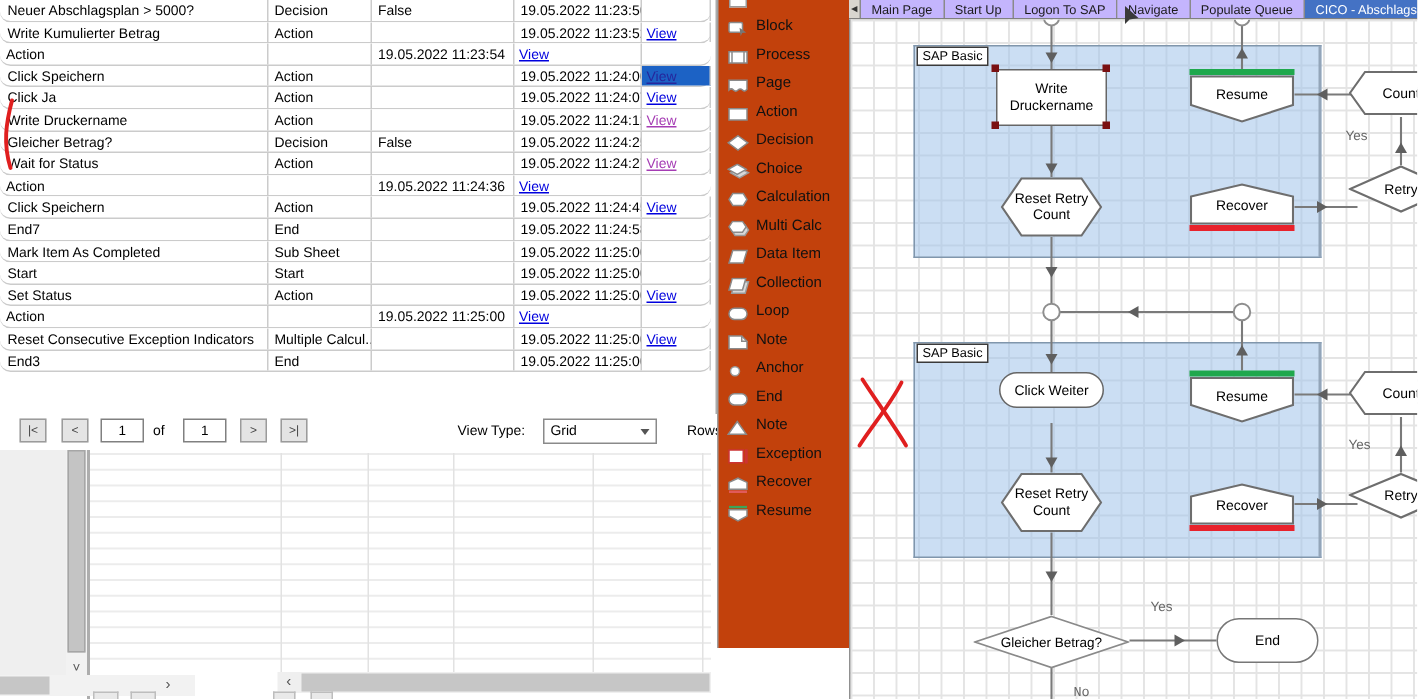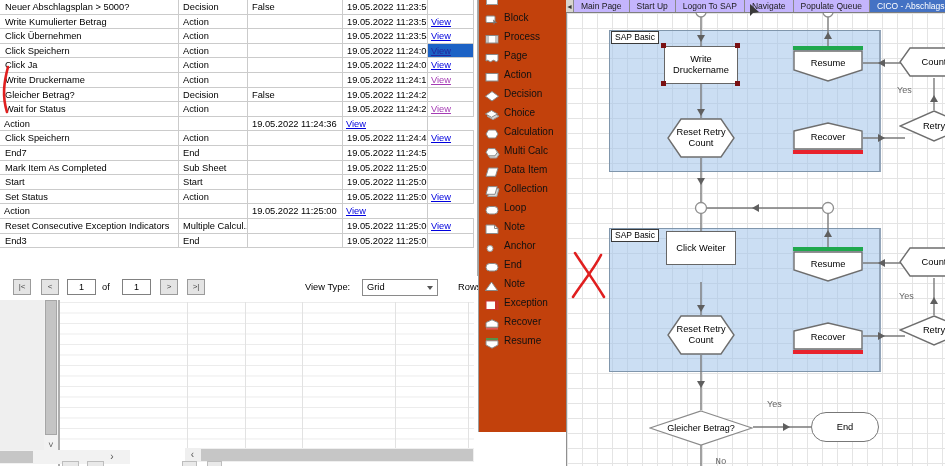--- a/index.html
+++ b/index.html
@@ -3,21 +3,21 @@
 <meta charset="utf-8">
 <style>
   * { margin:0; padding:0; box-sizing:border-box; }
   html,body { width:945px; height:466px; overflow:hidden; background:#fff;
     font-family:"Liberation Sans", sans-serif; }
   #root { position:relative; width:945px; height:466px; background:#fff; overflow:hidden; }
 
   
   #left-panel { position:absolute; left:0; top:0; width:478px; height:466px; background:#fff; border-right:1px solid #ABABAB; }
   #log-table { position:absolute; left:0; top:0; width:474px; }
-  .lrow { display:grid; grid-template-columns:179px 69px 95px 85px 46px; height:14.6px; border-bottom:1px solid #CBCBCB; background:#fff; }
+  .lrow { display:grid; grid-template-columns:179px 69px 95px 85px 46px; height:14.6px; border-bottom:1px solid #CBCBCB; background:#fff;border-radius:7px; }
   .lrow .c { border-right:1px solid #CBCBCB; font-size:9.3px; line-height:13px; color:#000; overflow:hidden; white-space:nowrap; padding:1px 3px 0 4px; }
   .lrow .c.name { padding-left:5px; }
   .lrow .c.view { padding-left:3px; }
   .lrow a { color:#0000DE; text-decoration:underline; cursor:pointer; }
   .lrow a.visited { color:#A53CB4; }
   .lrow .c.sel { background:#1C62C5; }
   .lrow .c.sel a { color:#26269C; }
 
   
   #pager { position:absolute; left:0; top:276px; width:478px; height:26px; background:#fff; }
@@ -97,21 +97,20 @@
         <div class="c view"></div>
       </div>
       <div class="lrow">
         <div class="c name">Write Kumulierter Betrag</div>
         <div class="c">Action</div>
         <div class="c"></div>
         <div class="c">19.05.2022 11:23:52</div>
         <div class="c view"><a>View</a></div>
       </div>
       <div class="lrow">
-        <div class="c name">Click Übernehmen</div>
         <div class="c">Action</div>
         <div class="c"></div>
         <div class="c">19.05.2022 11:23:54</div>
         <div class="c view"><a>View</a></div>
       </div>
       <div class="lrow">
         <div class="c name">Click Speichern</div>
         <div class="c">Action</div>
         <div class="c"></div>
         <div class="c">19.05.2022 11:24:00</div>
@@ -477,21 +476,21 @@
     <div class="node-label" style="left:332px; top:34px; width:70px; height:31px;">Count</div>
 
     <div class="node" style="left:332px; top:97px;">
       <svg class="shape" width="70" height="32">
           <polygon points="35,1 69,16 35,31 1,16" fill="#fff" stroke="#6e6e6e" stroke-width="1.4"></polygon>
         </svg>
     </div>
     <div class="node-label" style="left:332px; top:97px; width:70px; height:32px;">Retry</div>
     <div class="yesno" style="left:330px; top:72px;">Yes</div>
 
-    <div class="node action-box" style="left:99px; top:218px; width:70px; height:34px;">Click Weiter</div>
+    <div class="node action-box" style="left:99px; top:235px; width:70px; height:24px;border-radius:17px;">Click Weiter</div>
 
     <div class="node" style="left:100px; top:302px;">
       <svg class="shape" width="68" height="40">
           <polygon points="14,1 54,1 67,20 54,39 14,39 1,20" fill="#fff" stroke="#6e6e6e" stroke-width="1.4"></polygon>
         </svg>
     </div>
     <div class="node-label" style="left:100px; top:302px; width:68px; height:40px;">Reset Retry Count</div>
 
     <div class="bar-green" style="left:226px; top:234px; width:70px;"></div>
     <div class="node" style="left:226px; top:238px;">

